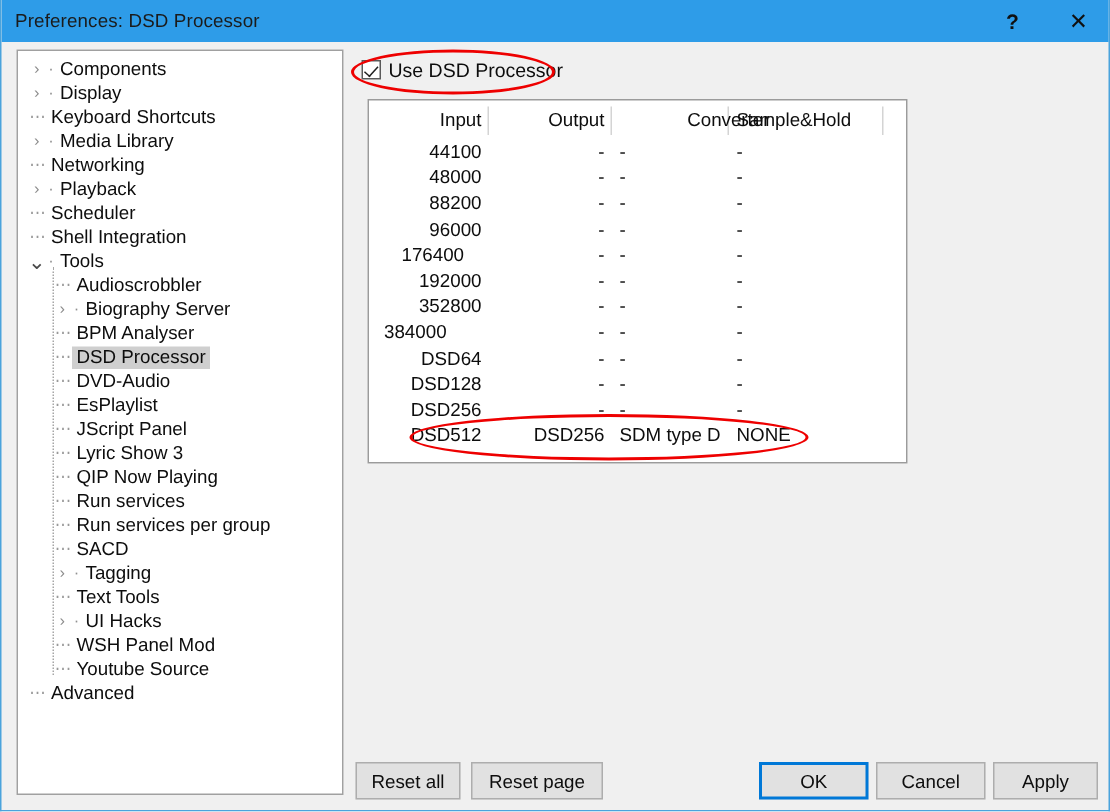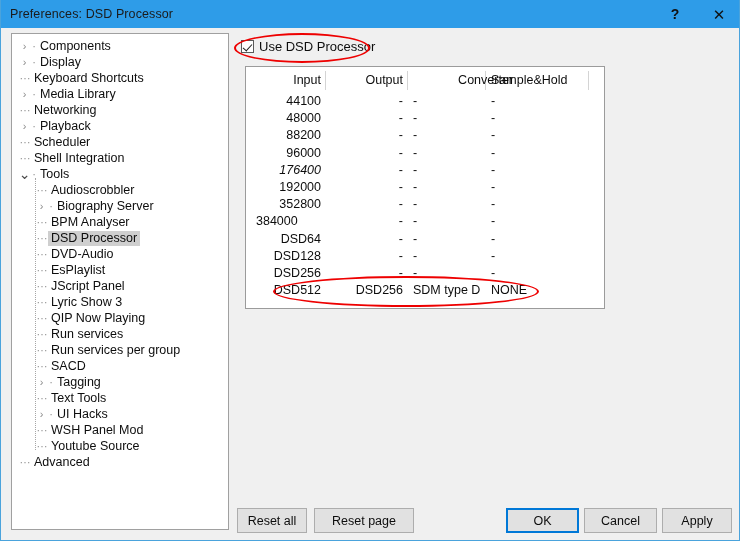--- a/index.html
+++ b/index.html
@@ -384,21 +384,21 @@
         <div class="row-cell" style="left: 167px; width: 100px; top: 44.2px; text-align: left;">-</div>
         <div class="row-cell" style="left: 245px; width: 120px; top: 44.2px; text-align: left;">-</div>
         <div class="row-cell" style="left: 10px; width: 65px; top: 61.4px; text-align: right;">88200</div>
         <div class="row-cell" style="left: 85px; width: 72px; top: 61.4px; text-align: right;">-</div>
         <div class="row-cell" style="left: 167px; width: 100px; top: 61.4px; text-align: left;">-</div>
         <div class="row-cell" style="left: 245px; width: 120px; top: 61.4px; text-align: left;">-</div>
         <div class="row-cell" style="left: 10px; width: 65px; top: 78.6px; text-align: right;">96000</div>
         <div class="row-cell" style="left: 85px; width: 72px; top: 78.6px; text-align: right;">-</div>
         <div class="row-cell" style="left: 167px; width: 100px; top: 78.6px; text-align: left;">-</div>
         <div class="row-cell" style="left: 245px; width: 120px; top: 78.6px; text-align: left;">-</div>
-        <div class="row-cell" style="left: 10px; width: 65px; top: 95.8px; text-align: right; font-style: italic;">176400</div>
+        <div class="row-cell" style="left: 10px; width: 65px; top: 95.8px; text-align: center;">176400</div>
         <div class="row-cell" style="left: 85px; width: 72px; top: 95.8px; text-align: right;">-</div>
         <div class="row-cell" style="left: 167px; width: 100px; top: 95.8px; text-align: left;">-</div>
         <div class="row-cell" style="left: 245px; width: 120px; top: 95.8px; text-align: left;">-</div>
         <div class="row-cell" style="left: 10px; width: 65px; top: 113px; text-align: right;">192000</div>
         <div class="row-cell" style="left: 85px; width: 72px; top: 113px; text-align: right;">-</div>
         <div class="row-cell" style="left: 167px; width: 100px; top: 113px; text-align: left;">-</div>
         <div class="row-cell" style="left: 245px; width: 120px; top: 113px; text-align: left;">-</div>
         <div class="row-cell" style="left: 10px; width: 65px; top: 130.2px; text-align: right;">352800</div>
         <div class="row-cell" style="left: 85px; width: 72px; top: 130.2px; text-align: right;">-</div>
         <div class="row-cell" style="left: 167px; width: 100px; top: 130.2px; text-align: left;">-</div>
@@ -423,18 +423,18 @@
         <div class="row-cell" style="left: 85px; width: 72px; top: 216.2px; text-align: right;">DSD256</div>
         <div class="row-cell" style="left: 167px; width: 100px; top: 216.2px; text-align: left;">SDM type D</div>
         <div class="row-cell" style="left: 245px; width: 120px; top: 216.2px; text-align: left;">NONE</div>
       </div>
   </div>
 
   <div class="ellipse" id="ellipse-checkbox"></div>
   <div class="ellipse" id="ellipse-row"></div>
 
   <button class="btn" style="left:236px; top:508px; width:70px;">Reset all</button>
-  <button class="btn" style="left:313px; top:508px; width:100px;">Reset page</button>
+  <button class="btn" style="left:313px; top:508px; width:88px;">Reset page</button>
   <button class="btn primary" style="left:505px; top:508px; width:73px;">OK</button>
   <button class="btn" style="left:661px; top:508px; width:70px;">Apply</button>
   <button class="btn" style="left:583px; top:508px; width:73px;">Cancel</button>
 
 </div>
 
 </body></html>

